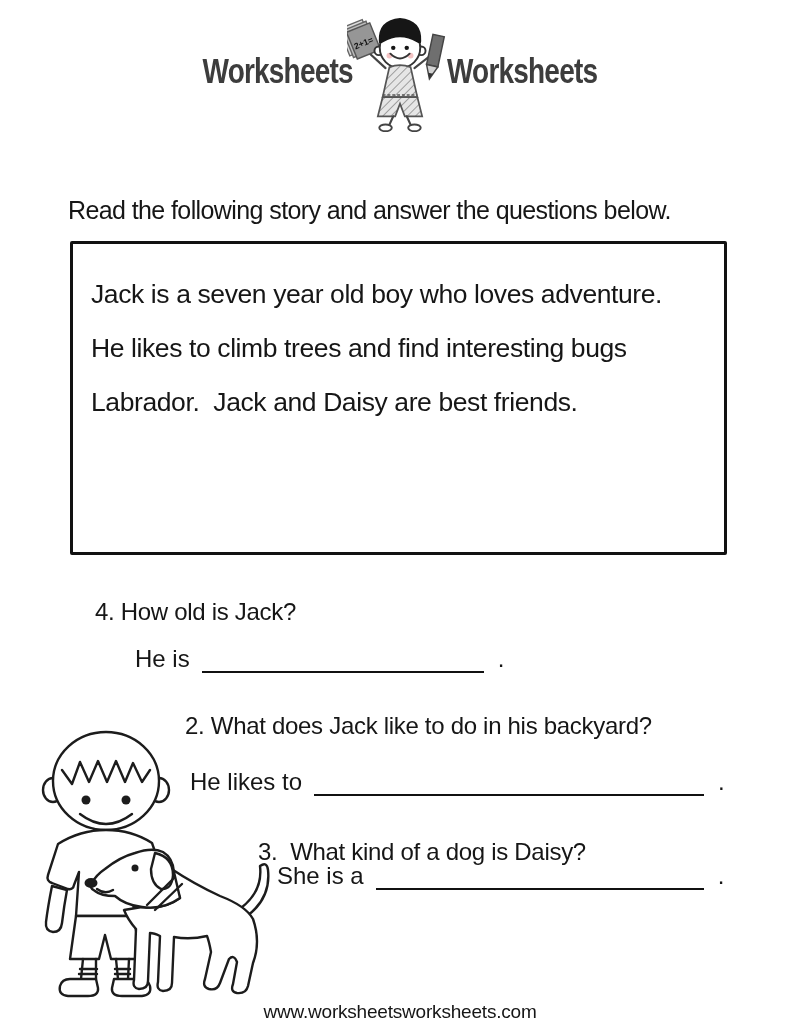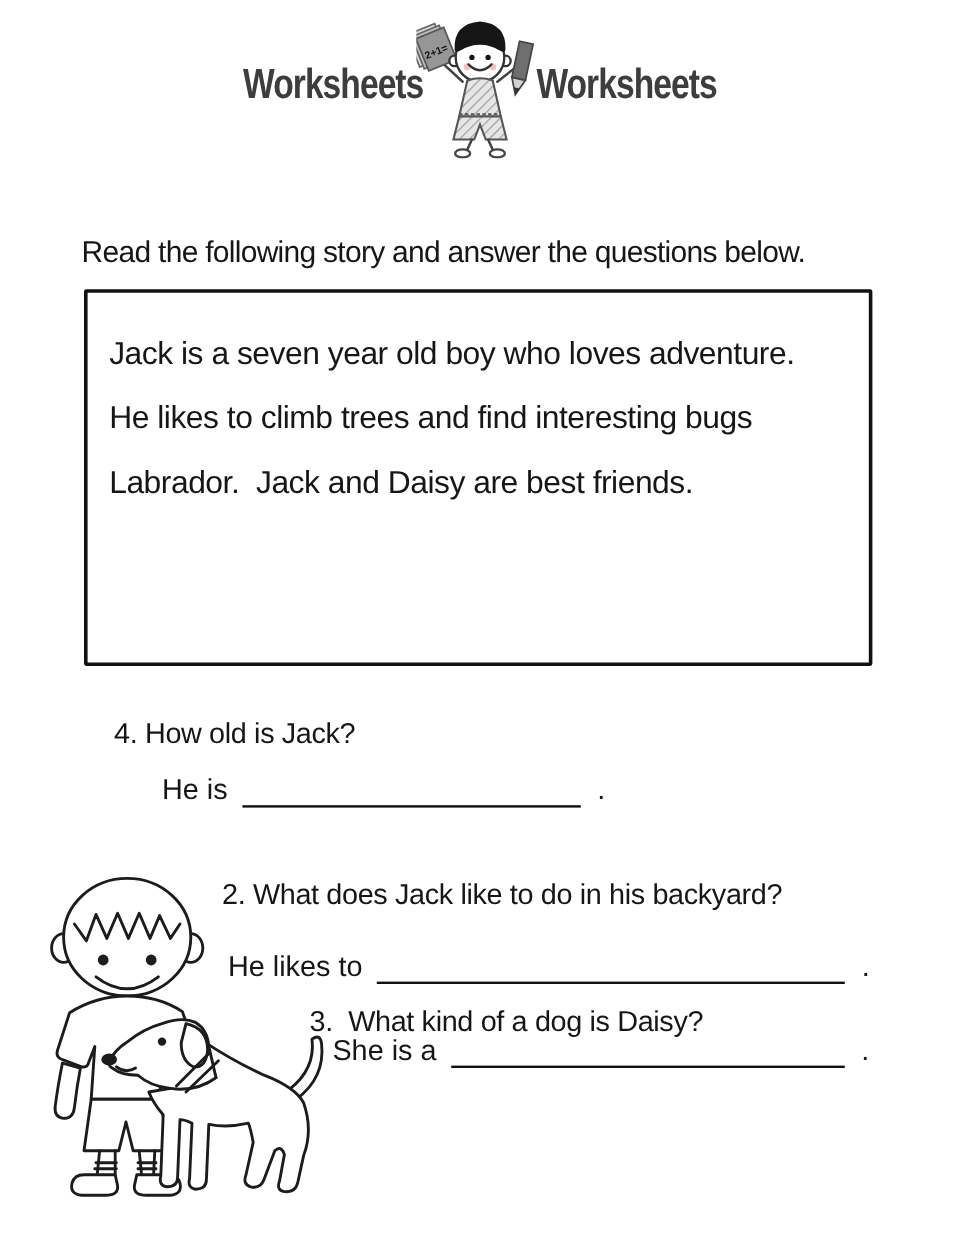--- a/index.html
+++ b/index.html
@@ -22,25 +22,25 @@
   .instruction{position:absolute;top:196px;left:68px;font-size:25px;letter-spacing:-.6px;white-space:pre;}
 
   
   .story-box{position:absolute;top:241px;left:70px;width:657px;height:314px;box-sizing:border-box;
              border:3px solid #111;border-radius:2px;padding:23px 10px 0 18px;}
   .story-line{font-size:26.5px;line-height:54px;letter-spacing:-.4px;white-space:pre;}
 
   
   .q{position:absolute;font-size:24px;letter-spacing:-.3px;white-space:pre;}
   .q1{top:598px;left:95px;}
-  .q2{top:712px;left:185px;margin-top:20px;}
+  .q2{top:712px;left:185px;}
   .q3{top:838px;left:258px;}
   .answer{position:absolute;display:flex;align-items:flex-end;font-size:24px;}
   .a1{top:645px;left:135px;}
-  .a2{top:768px;left:190px;margin-top:24px;}
+  .a2{top:768px;left:190px;}
   .a3{top:862px;left:277px;}
   .blank{display:inline-block;border-bottom:2.5px solid #111;height:26px;margin-left:12px;}
   .a1 .blank{width:282px;}
   .a2 .blank{width:390px;}
   .a3 .blank{width:328px;}
   .period{margin-left:14px;}
 
   
   .boy-dog{position:absolute;left:22px;top:726px;width:250px;height:275px;}
   .footer-url{position:absolute;top:1001px;left:0;right:0;text-align:center;font-size:19px;letter-spacing:-.2px;}
@@ -149,14 +149,15 @@
       <path d="M148,142 Q172,158 198,170 Q224,180 231,193 Q239,216 231,237 L226,260 Q224,268 215,267 Q208,266 211,258 L215,236 Q212,228 207,233 L198,257 Q195,265 187,263 Q180,261 183,253 L189,226 Q187,215 185,210 Q168,214 152,211 L150,257 Q150,265 141,265 Q134,264 136,256 L138,210 Q132,207 128,207 L126,255 Q126,263 117,263 Q110,262 112,254 L114,203 Q106,194 102,184 L120,181 Q142,184 158,172 Z" fill="#fff"></path>
       <path d="M70,157 Q74,149 83,143 Q98,131 113,127 Q130,121 141,126 Q151,132 152,146 L158,172 Q141,184 120,181 Q103,179 93,170 Q79,170 73,165 Q66,161 70,157 Z" fill="#fff"></path>
       <path d="M133,127 Q151,131 151,149 Q150,164 139,163 Q129,158 129,143 Z" fill="#fff"></path>
       <ellipse cx="69" cy="157" rx="6.5" ry="5" fill="#1c1c1c" stroke="none"></ellipse>
       <circle cx="113" cy="142" r="3.5" fill="#1c1c1c" stroke="none"></circle>
       <path d="M75,163 Q83,169 91,164"></path>
       <path d="M125,179 L152,152 M133,184 L160,158"></path>
     </g>
   </svg>
 
+  <div class="footer-url">www.worksheetsworksheets.com</div>
 
 </div>
 
 </body></html>

